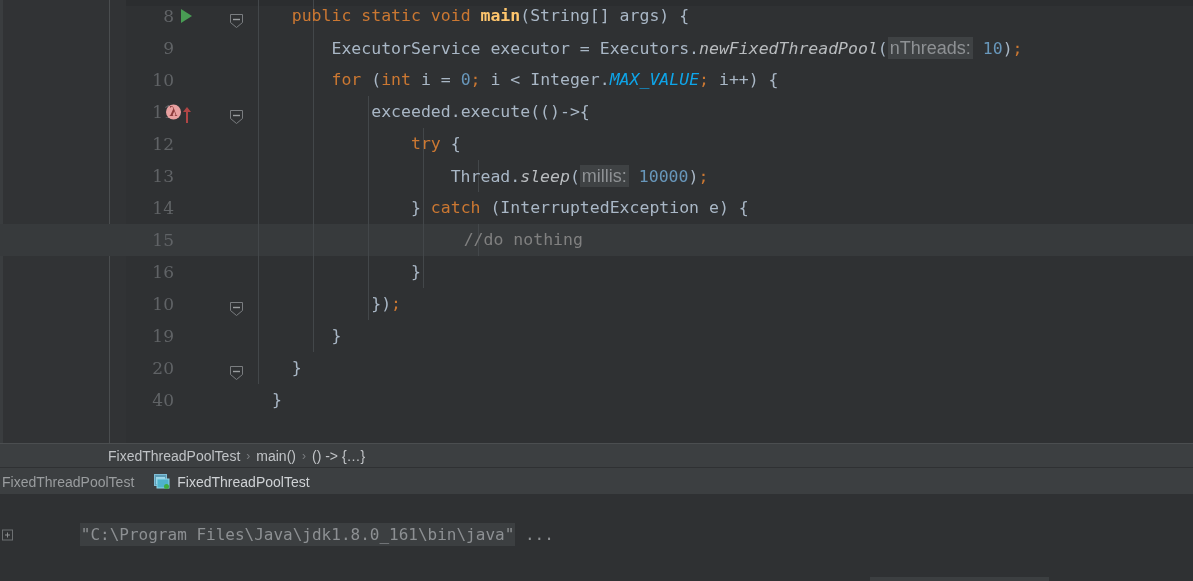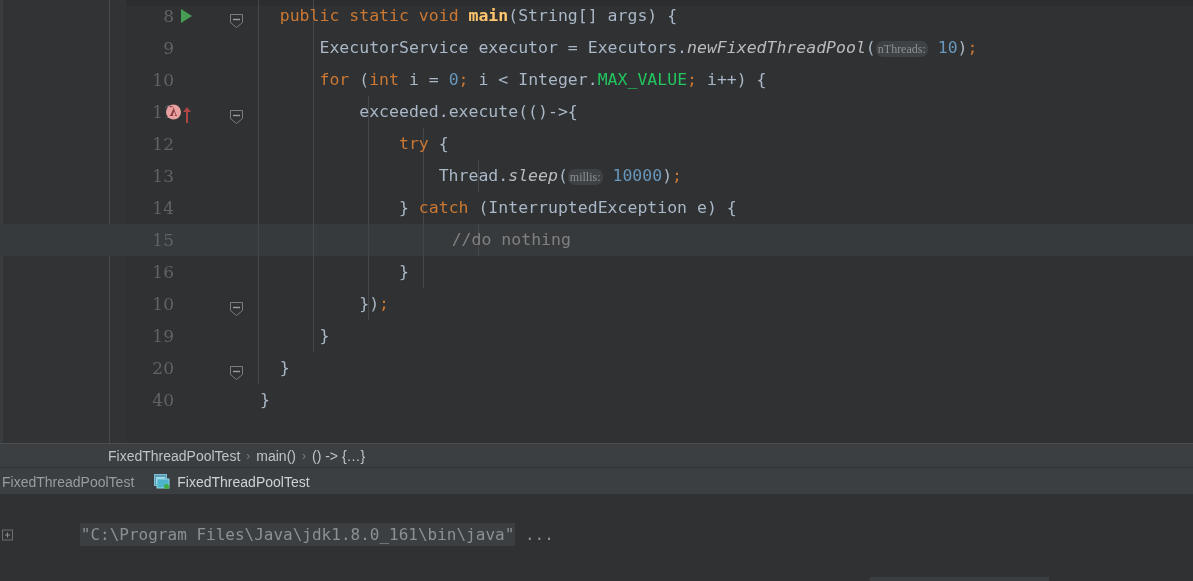--- a/index.html
+++ b/index.html
@@ -68,42 +68,42 @@
     position: absolute;
     left: 0;
     width: 48px;
     text-align: right;
     color: #606366;
     font-family: "DejaVu Serif", serif;
     font-size: 17px;
   }
   .codetext {
     position: absolute;
-    left: 114px;
+    left: 126px;
     font-family: "DejaVu Sans Mono", monospace;
     font-size: 16.5px;
     color: #a9b7c6;
   }
 
   
   .kw   { color: #cc7832; }
   .fn   { color: #ffc66d; font-weight: bold; }
   .num  { color: #6897bb; }
-  .stat { color: #22c55e; }
+  .stat { color: #0ea5e9; font-style: italic; }
   .mth  { color: #b9bcbf; font-style: italic; }
   .cmt  { color: #808080; margin-left: 13px; }
   .pln  { color: #a9b7c6; }
   .semi { color: #cc7832; }
   .hint {
     background: #3f4244;
     color: #8e9194;
-    border-radius: 7px;
+    border-radius: 0;
     padding: 1px 2px;
-    font-family: Liberation Serif, serif;
-    font-size: 12px;
+    font-family: Liberation Sans, sans-serif;
+    font-size: 18px;
   }
 
   
   .iguide {
     position: absolute;
     top: 0; bottom: 0;
     width: 1px;
     background: #43474a;
   }
 

